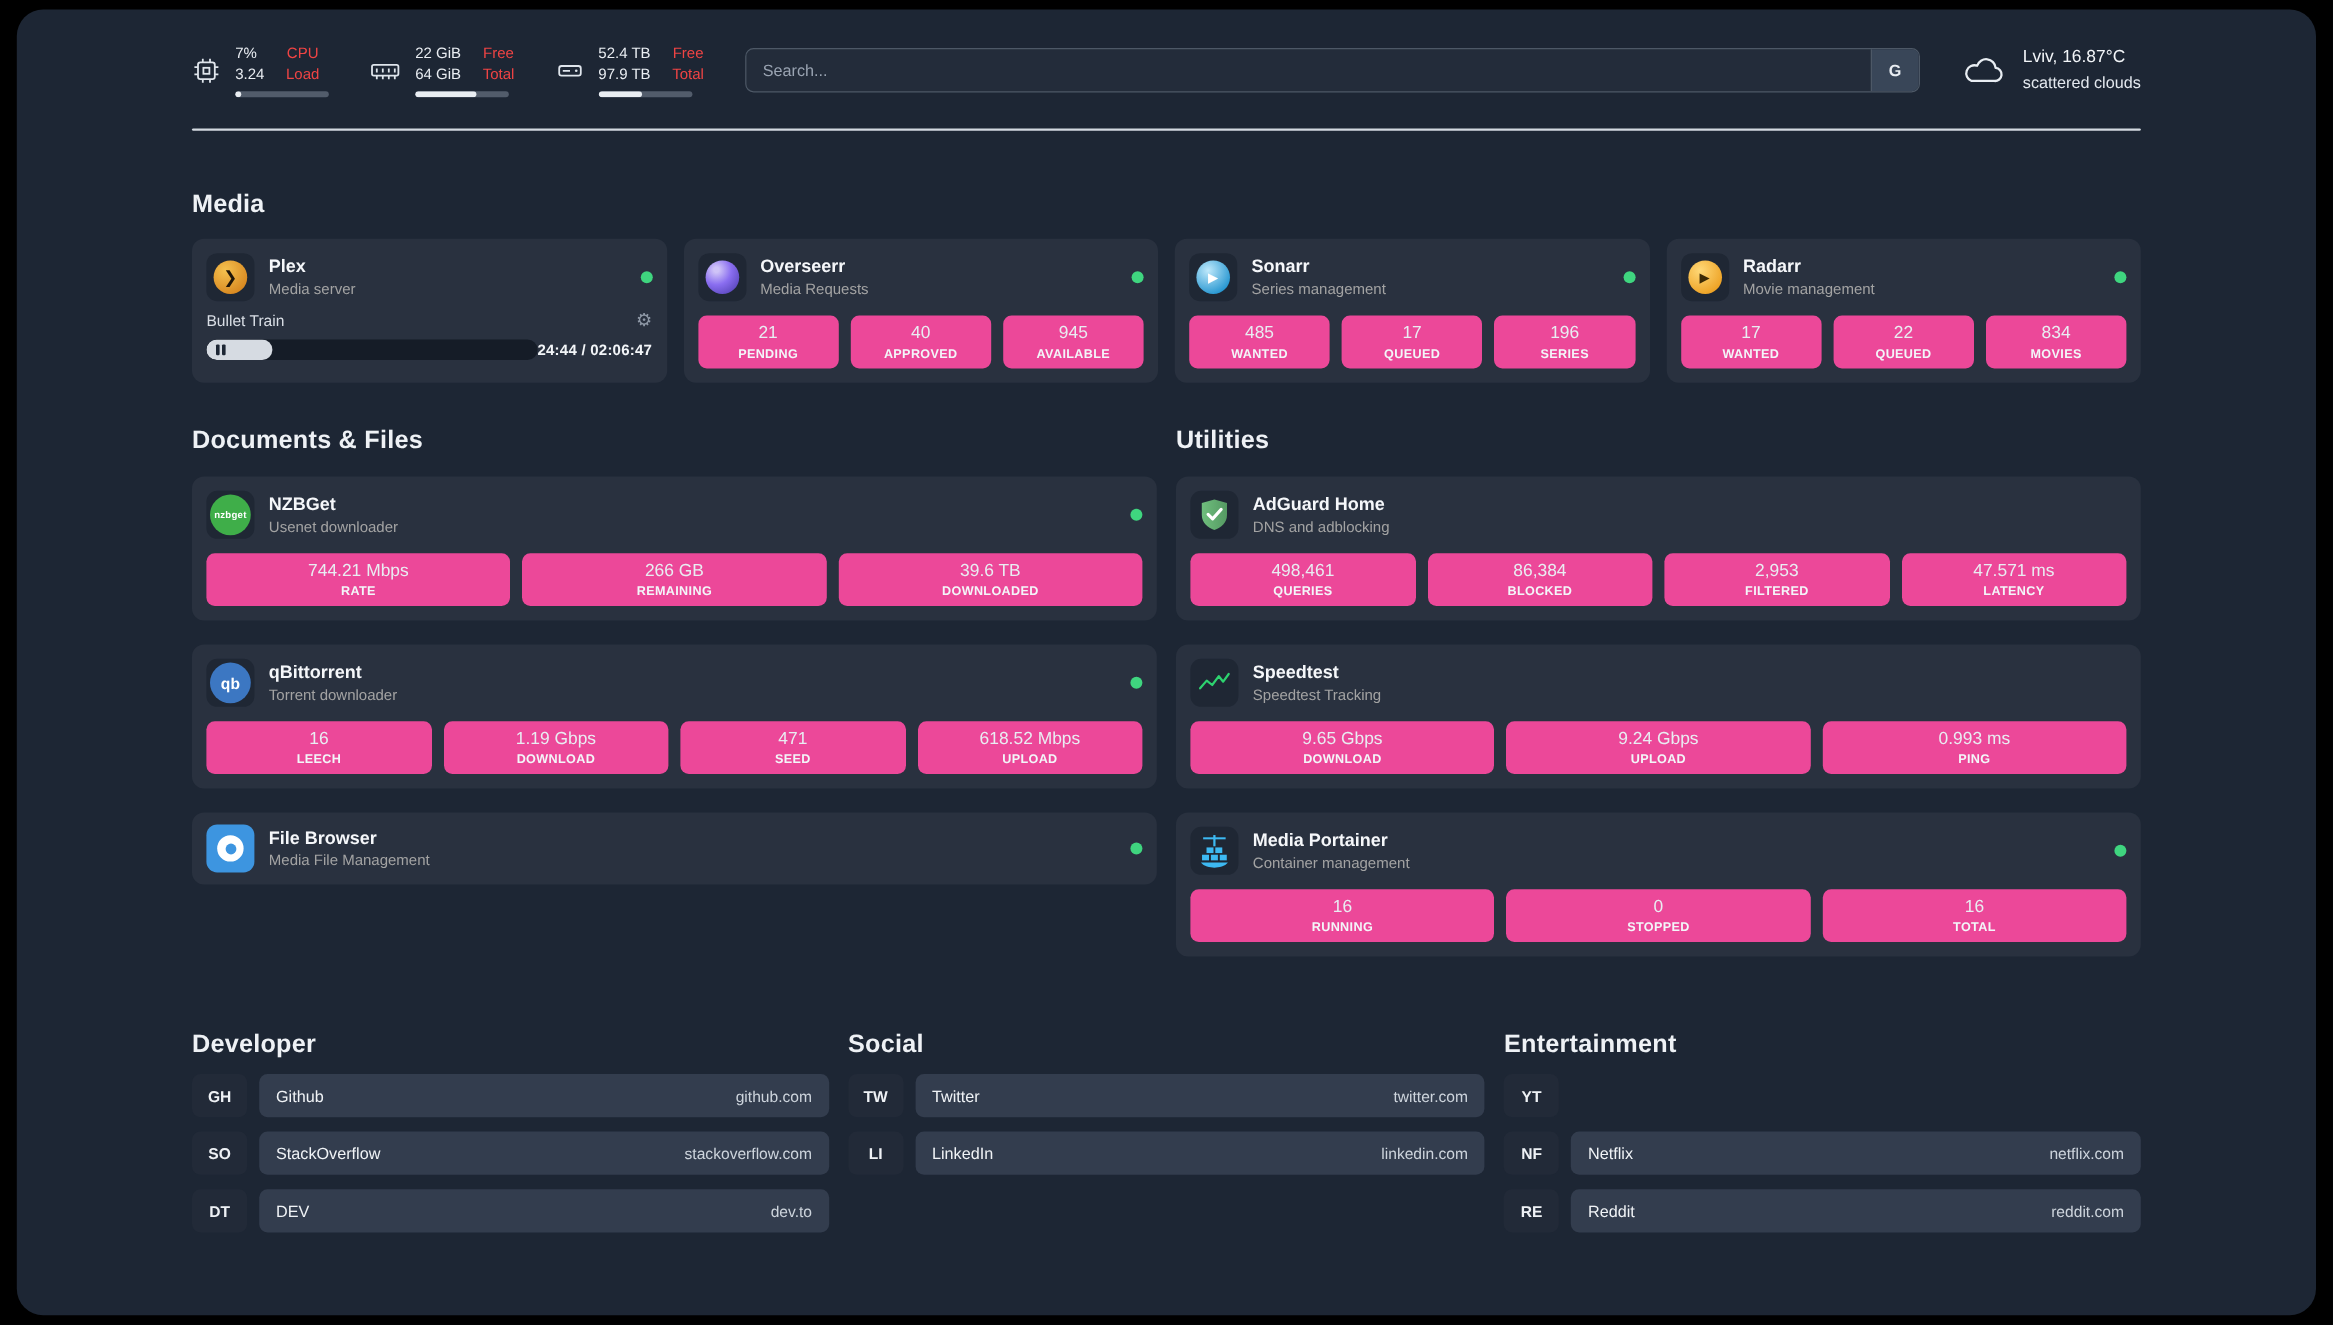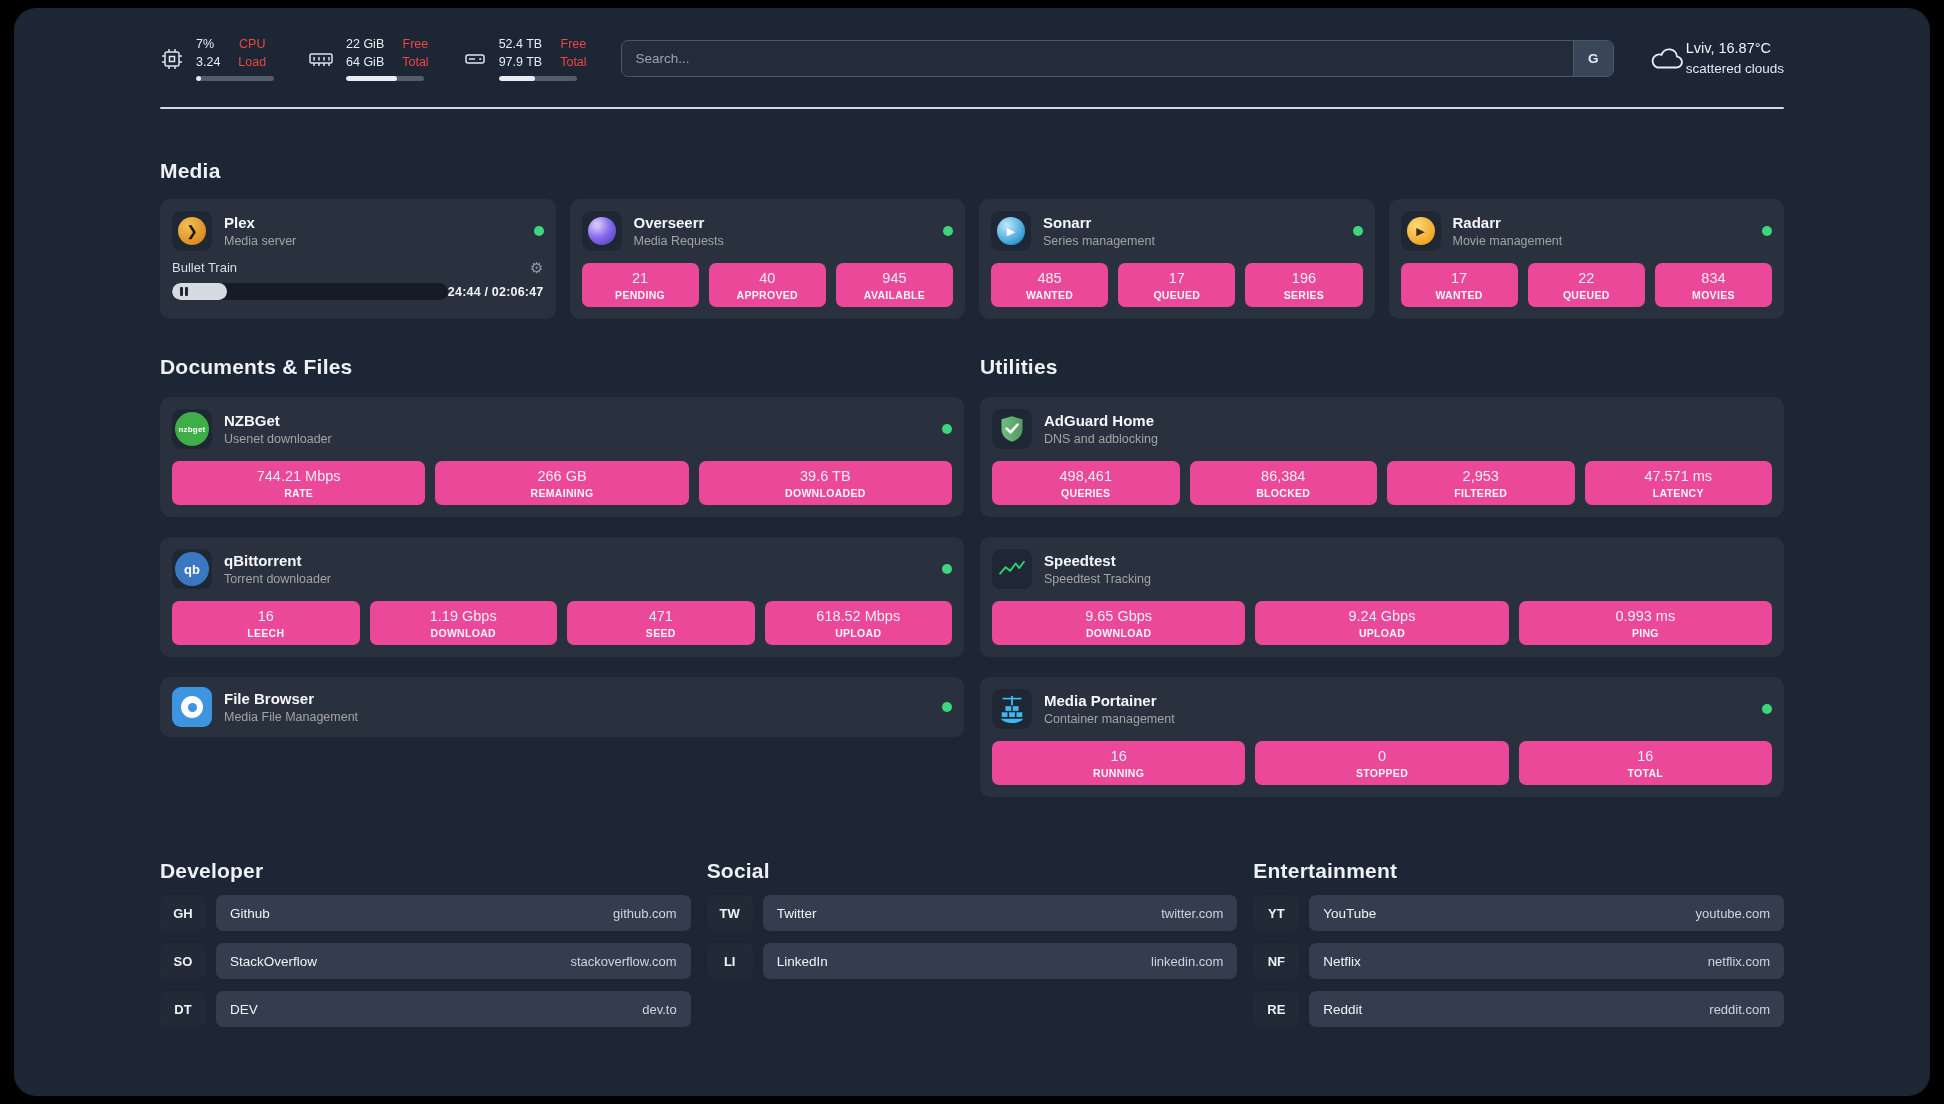--- a/index.html
+++ b/index.html
@@ -33,21 +33,21 @@
     flex:1; height:100%; background:transparent; border:none; outline:none;
     color:#dfe4ea; font-size:13.5px; padding:0 14px;
     font-family:"Liberation Sans","DejaVu Sans",sans-serif;
   }
   .search-input::placeholder { color:#9aa4b2; }
   .search-engine {
     width:40px; height:100%; background:#394658; color:#e9edf2;
     display:flex; align-items:center; justify-content:center;
     font-size:13.5px; font-weight:700; border-left:1px solid #4d5866; cursor:pointer;
   }
-  .weather { display:flex; align-items:center; }
+  .weather { display:flex; align-items:center; gap:14px; }
   .weather-text { display:flex; flex-direction:column; line-height:1.45; }
   .weather-loc { color:#f2f5f8; font-size:14.5px; }
   .weather-cond { color:#e3e8ee; font-size:13.5px; }
 
   .divider { margin-top:26px; height:2px; background:#d3d9e0; border-radius:1px; }
 
   
   .section-title { font-size:21px; font-weight:600; color:#eef1f5; letter-spacing:.2px; }
   .section-media { margin-top:50px; }
   .media-grid { display:grid; grid-template-columns:repeat(4,1fr); gap:14px; margin-top:16px; }
@@ -553,24 +553,20 @@
           <span class="bm-name">LinkedIn</span>
           <span class="bm-url">linkedin.com</span>
         </div>
       </div>
     </div>
 
     <div class="bm-col">
       <div class="section-title">Entertainment</div>
       <div class="bm-row">
         <div class="bm-abbr">YT</div>
-        <div class="bm-pill">
-          <span class="bm-name">YouTube</span>
-          <span class="bm-url">youtube.com</span>
-        </div>
       </div>
       <div class="bm-row">
         <div class="bm-abbr">NF</div>
         <div class="bm-pill">
           <span class="bm-name">Netflix</span>
           <span class="bm-url">netflix.com</span>
         </div>
       </div>
       <div class="bm-row">
         <div class="bm-abbr">RE</div>

